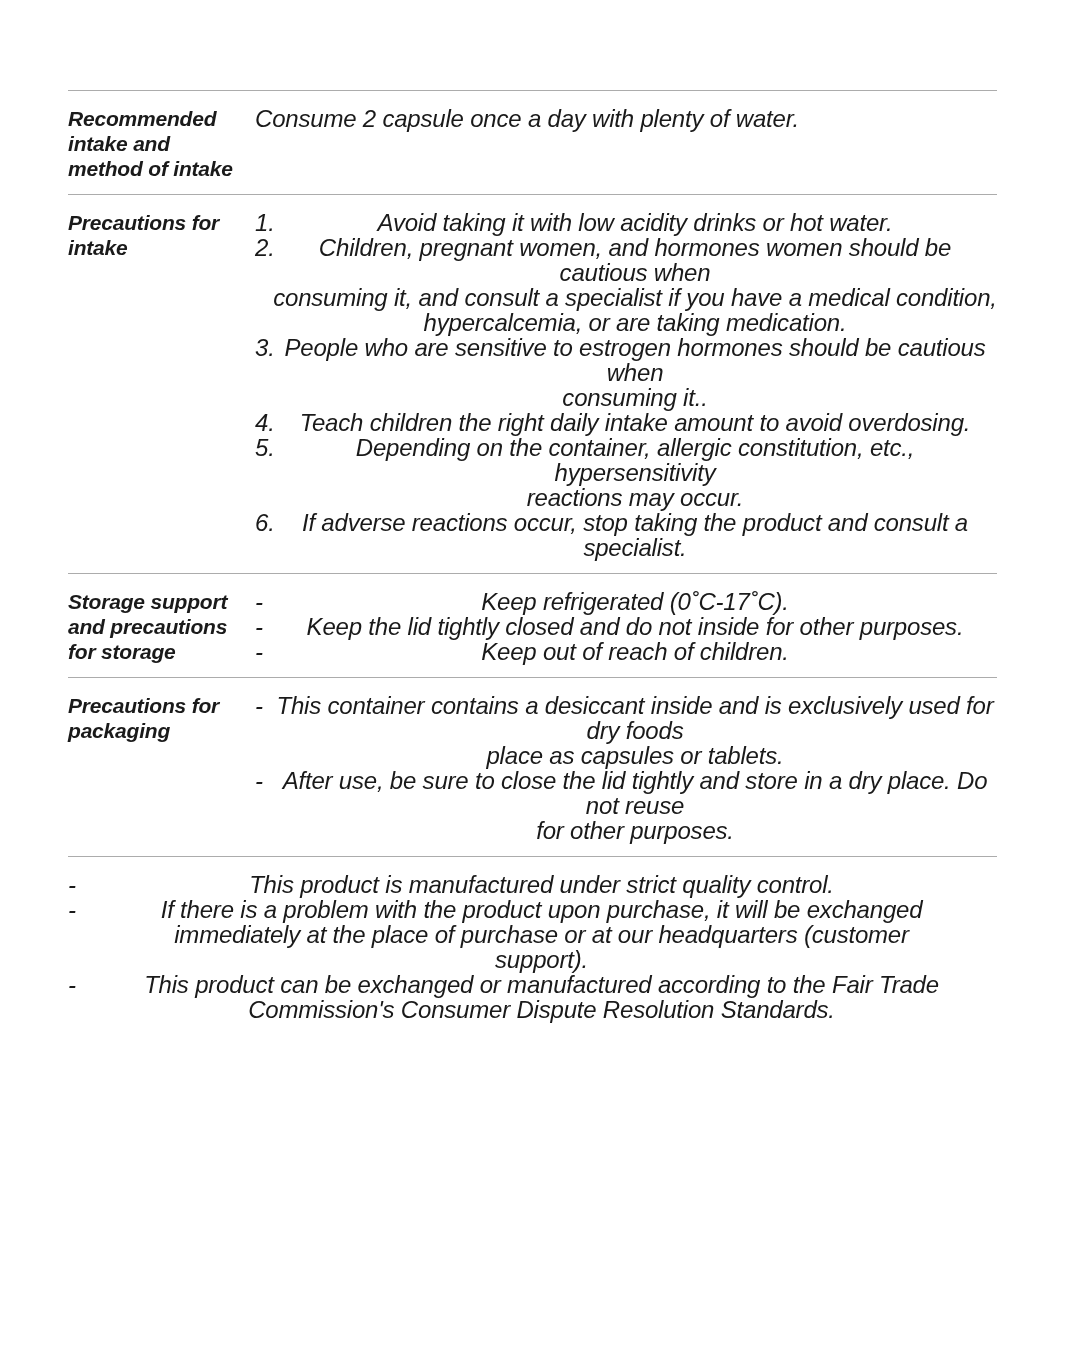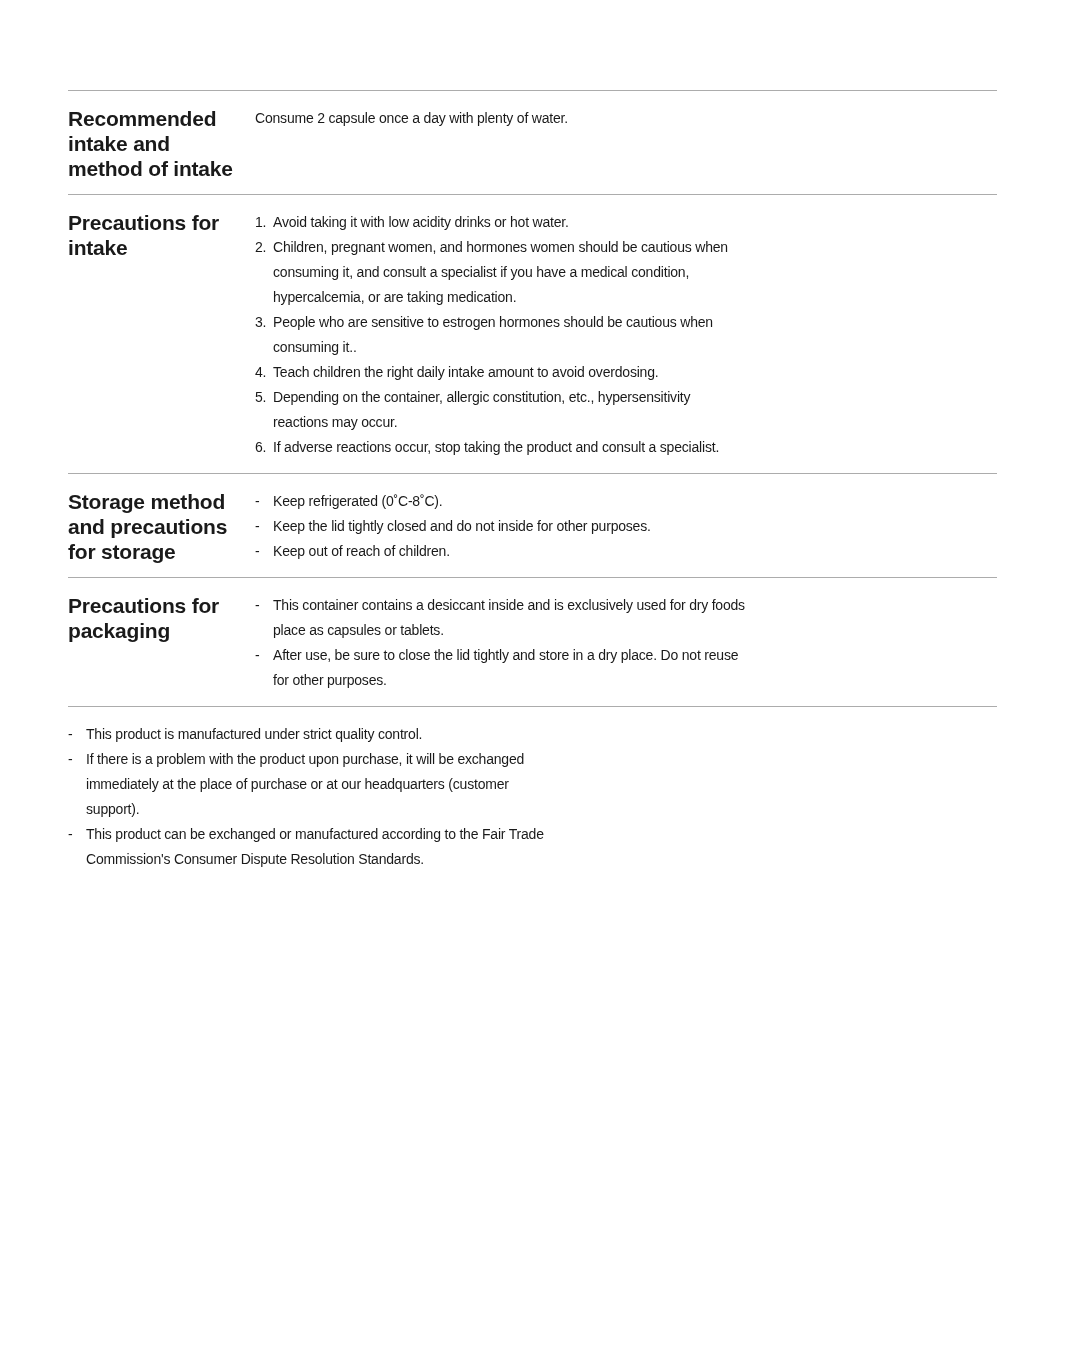--- a/index.html
+++ b/index.html
@@ -1,15 +1,15 @@
 <!DOCTYPE html>
 <html><head>
 <meta charset="utf-8">
 <style>
-  * { margin: 0; padding: 0; box-sizing: border-box; }
+  * { margin: 0; padding: 0; box-sizing: border-box; font-style: italic; }
   html, body { background: #ffffff; }
   .page {
     position: relative;
     width: 1080px;
     height: 1350px;
     background: #ffffff;
     font-family: "Liberation Sans", sans-serif;
     color: #1a1a1a;
     overflow: hidden;
   }
@@ -28,37 +28,38 @@
     flex: 0 0 187px;
     width: 187px;
     font-size: 21px;
     line-height: 25px;
     font-weight: bold;
     white-space: pre-line;
     letter-spacing: -0.2px;
   }
   .row-content {
     flex: 1;
-    font-size: 14px;
+    font-size: 24px;
     line-height: 25px;
     letter-spacing: -0.2px;
   }
   .plain-text {
     white-space: pre-line;
   }
   .item {
     display: flex;
   }
   .marker {
     flex: 0 0 18px;
     width: 18px;
   }
   .itext {
     flex: 1;
     white-space: pre-line;
+    text-align: center;
   }
 </style>
 </head>
 <body>
 
 <div class="page">
   <div class="sheet">
 
     <div class="row">
       <div class="row-label">Recommended
@@ -98,27 +99,27 @@
 reactions may occur.</span>
         </div>
         <div class="item">
           <span class="marker">6.</span>
           <span class="itext">If adverse reactions occur, stop taking the product and consult a specialist.</span>
         </div>
       </div>
     </div>
 
     <div class="row">
-      <div class="row-label">Storage method
+      <div class="row-label">Storage support
 and precautions
 for storage</div>
       <div class="row-content">
         <div class="item">
           <span class="marker">-</span>
-          <span class="itext">Keep refrigerated (0˚C-8˚C).</span>
+          <span class="itext">Keep refrigerated (0˚C-17˚C).</span>
         </div>
         <div class="item">
           <span class="marker">-</span>
           <span class="itext">Keep the lid tightly closed and do not inside for other purposes.</span>
         </div>
         <div class="item">
           <span class="marker">-</span>
           <span class="itext">Keep out of reach of children.</span>
         </div>
       </div>

